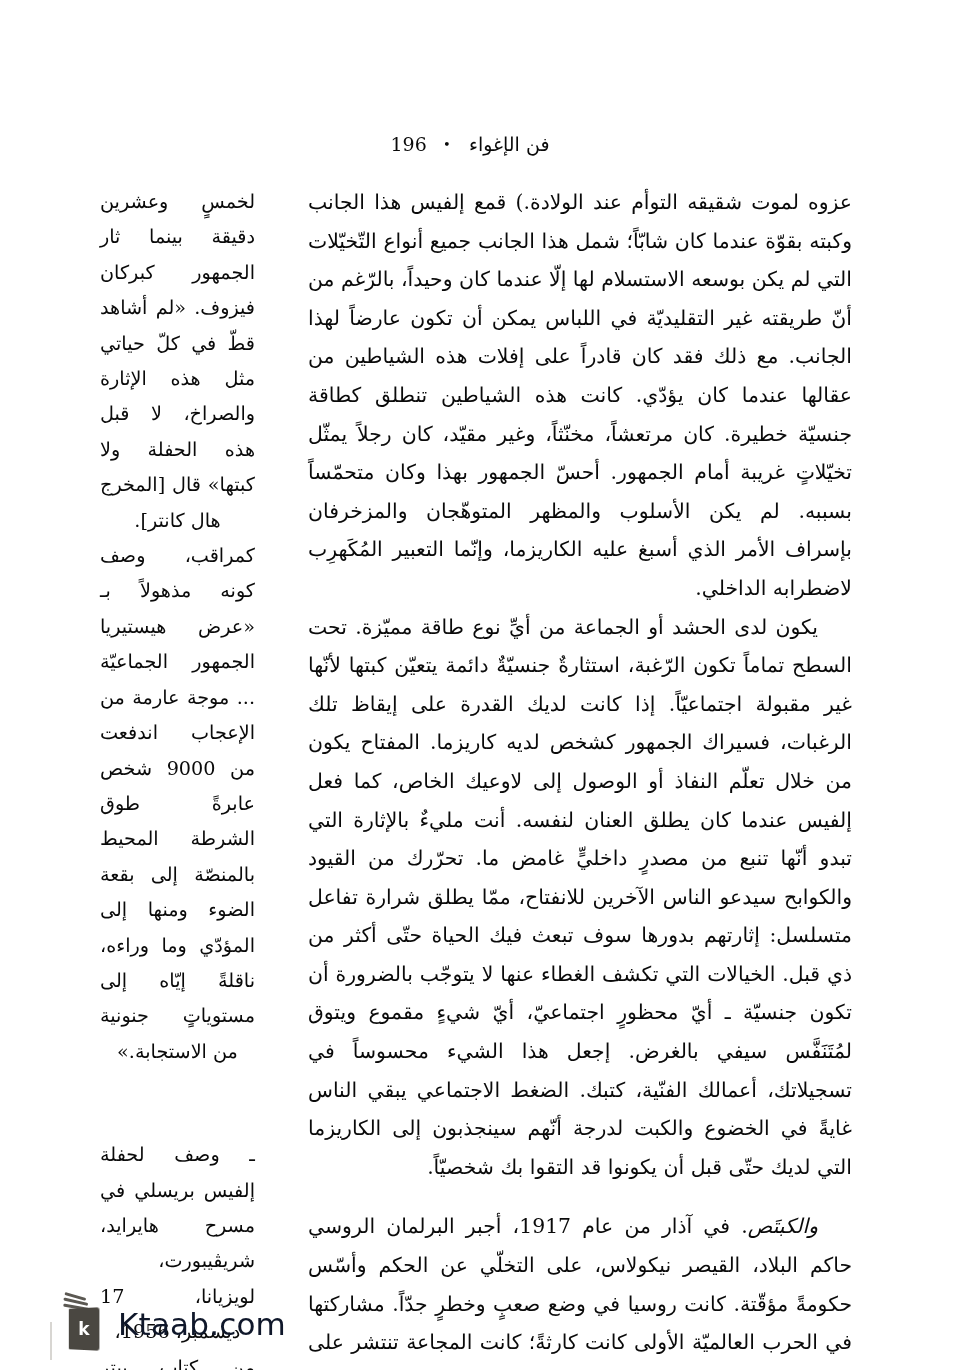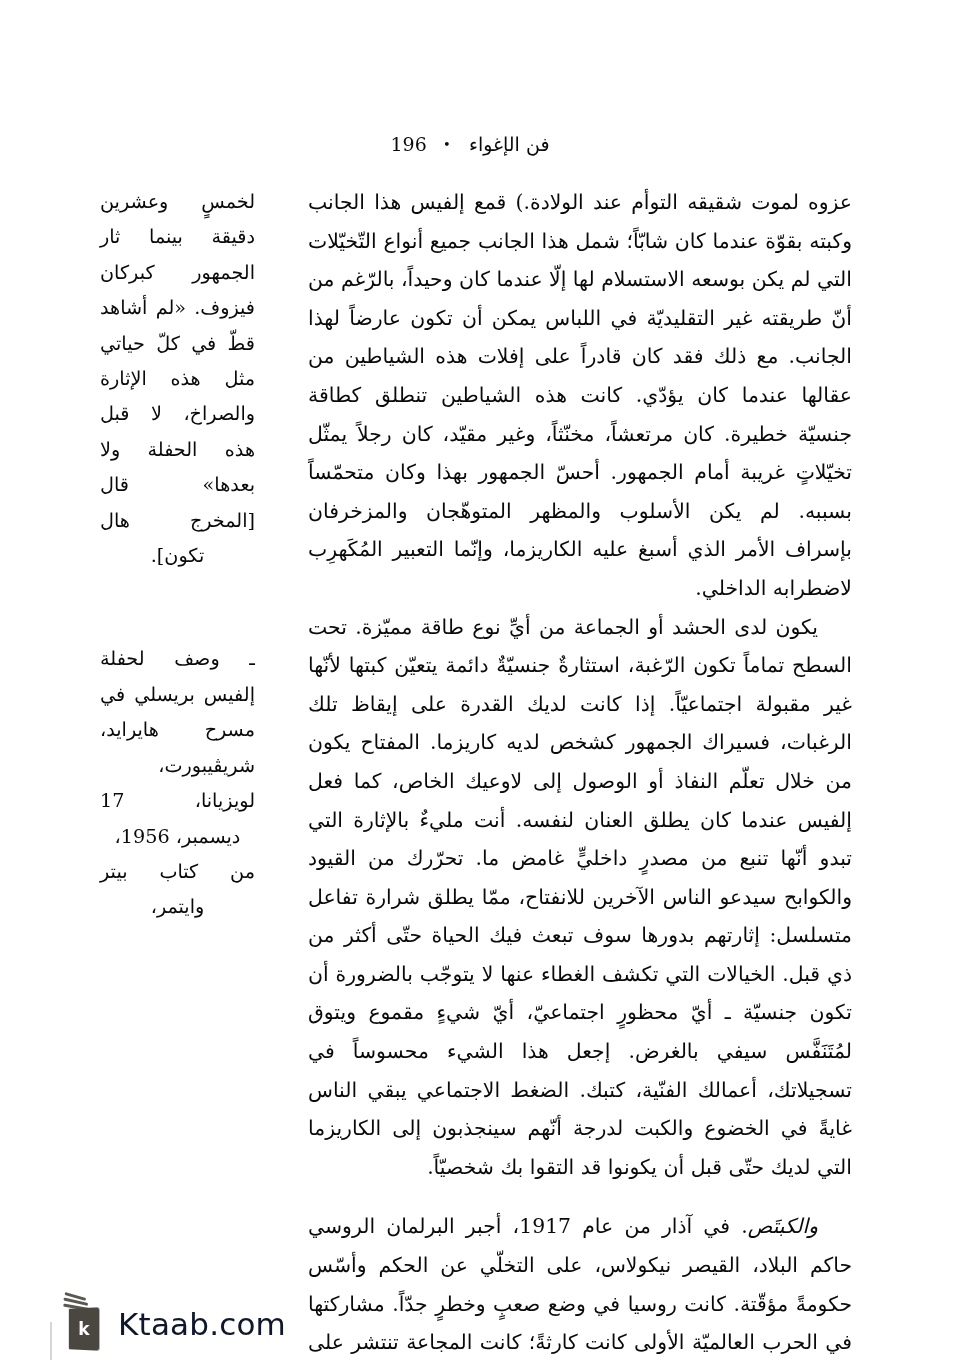--- a/index.html
+++ b/index.html
@@ -199,21 +199,22 @@
 
   <div class="content">
 
     <div class="main-col">
       <p>عزوه لموت شقيقه التوأم عند الولادة.) قمع إلفيس هذا الجانب وكبته بقوّة عندما كان شابّاً؛ شمل هذا الجانب جميع أنواع التّخيّلات التي لم يكن بوسعه الاستسلام لها إلّا عندما كان وحيداً، بالرّغم من أنّ طريقته غير التقليديّة في اللباس يمكن أن تكون عارضاً لهذا الجانب. مع ذلك فقد كان قادراً على إفلات هذه الشياطين من عقالها عندما كان يؤدّي. كانت هذه الشياطين تنطلق كطاقة جنسيّة خطيرة. كان مرتعشاً، مخنّثاً، وغير مقيّد، كان رجلاً يمثّل تخيّلاتٍ غريبة أمام الجمهور. أحسّ الجمهور بهذا وكان متحمّساً بسببه. لم يكن الأسلوب والمظهر المتوهّجان والمزخرفان بإسراف الأمر الذي أسبغ عليه الكاريزما، وإنّما التعبير المُكَهرِب لاضطرابه الداخلي.</p>
       <p class="indent">يكون لدى الحشد أو الجماعة من أيِّ نوع طاقة مميّزة. تحت السطح تماماً تكون الرّغبة، استثارةٌ جنسيّةٌ دائمة يتعيّن كبتها لأنّها غير مقبولة اجتماعيّاً. إذا كانت لديك القدرة على إيقاظ تلك الرغبات، فسيراك الجمهور كشخص لديه كاريزما. المفتاح يكون من خلال تعلّم النفاذ أو الوصول إلى لاوعيك الخاص، كما فعل إلفيس عندما كان يطلق العنان لنفسه. أنت مليءٌ بالإثارة التي تبدو أنّها تنبع من مصدرٍ داخليٍّ غامض ما. تحرّرك من القيود والكوابح سيدعو الناس الآخرين للانفتاح، ممّا يطلق شرارة تفاعل متسلسل: إثارتهم بدورها سوف تبعث فيك الحياة حتّى أكثر من ذي قبل. الخيالات التي تكشف الغطاء عنها لا يتوجّب بالضرورة أن تكون جنسيّة ـ أيّ محظورٍ اجتماعيّ، أيّ شيءٍ مقموع ويتوق لمُتَنَفَّس سيفي بالغرض. إجعل هذا الشيء محسوساً في تسجيلاتك، أعمالك الفنّية، كتبك. الضغط الاجتماعي يبقي الناس غايةً في الخضوع والكبت لدرجة أنّهم سينجذبون إلى الكاريزما التي لديك حتّى قبل أن يكونوا قد التقوا بك شخصيّاً.</p>
       <p class="indent spaced-before"><span class="italic-lead">والكبتَص</span><span>. في آذار من عام 1917، أجبر البرلمان الروسي حاكم البلاد، القيصر نيكولاس، على التخلّي عن الحكم وأسّس حكومةً مؤقّتة. كانت روسيا في وضع صعبٍ وخطرٍ جدّاً. مشاركتها في الحرب العالميّة الأولى كانت كارثةً؛ كانت المجاعة تنتشر على نطاقٍ واسع، منطقة الريف الضخمة</span></p>
     </div>
 
     <div class="side-col">
-      <p>لخمسٍ وعشرين دقيقة بينما ثار الجمهور كبركان فيزوف. «لم أشاهد قطّ في كلّ حياتي مثل هذه الإثارة والصراخ، لا قبل هذه الحفلة ولا بعدها» قال [المخرج هال تكون].</p>
+      <p>لخمسٍ وعشرين دقيقة بينما ثار الجمهور كبركان فيزوف. «لم أشاهد قطّ في كلّ حياتي مثل هذه الإثارة والصراخ، لا قبل هذه الحفلة ولا كبتها» قال [المخرج هال كانتر].</p>
+      <p>كمراقب، وصف كونه مذهولاً بـ «عرض هيستيريا الجمهور الجماعيّة ... موجة عارمة من الإعجاب اندفعت من 9000 شخص عابرةً طوق الشرطة المحيط بالمنصّة إلى بقعة الضوء ومنها إلى المؤدّي وما وراءه، ناقلةً إيّاه إلى مستوياتٍ جنونية من الاستجابة.»</p>
       <p class="note-gap attribution">ـ وصف لحفلة إلفيس بريسلي في مسرح هايرايد، شريڤيبورت، لويزيانا، 17 ديسمبر، 1956،</p>
       <p class="attribution"><span>من كتاب بيتر وايتمر، </span></p>
     </div>
 
   </div>
 
   <div class="edge-mark"></div>
   <div class="watermark">
     <span class="wm-logo">
       <span class="wm-pages">

